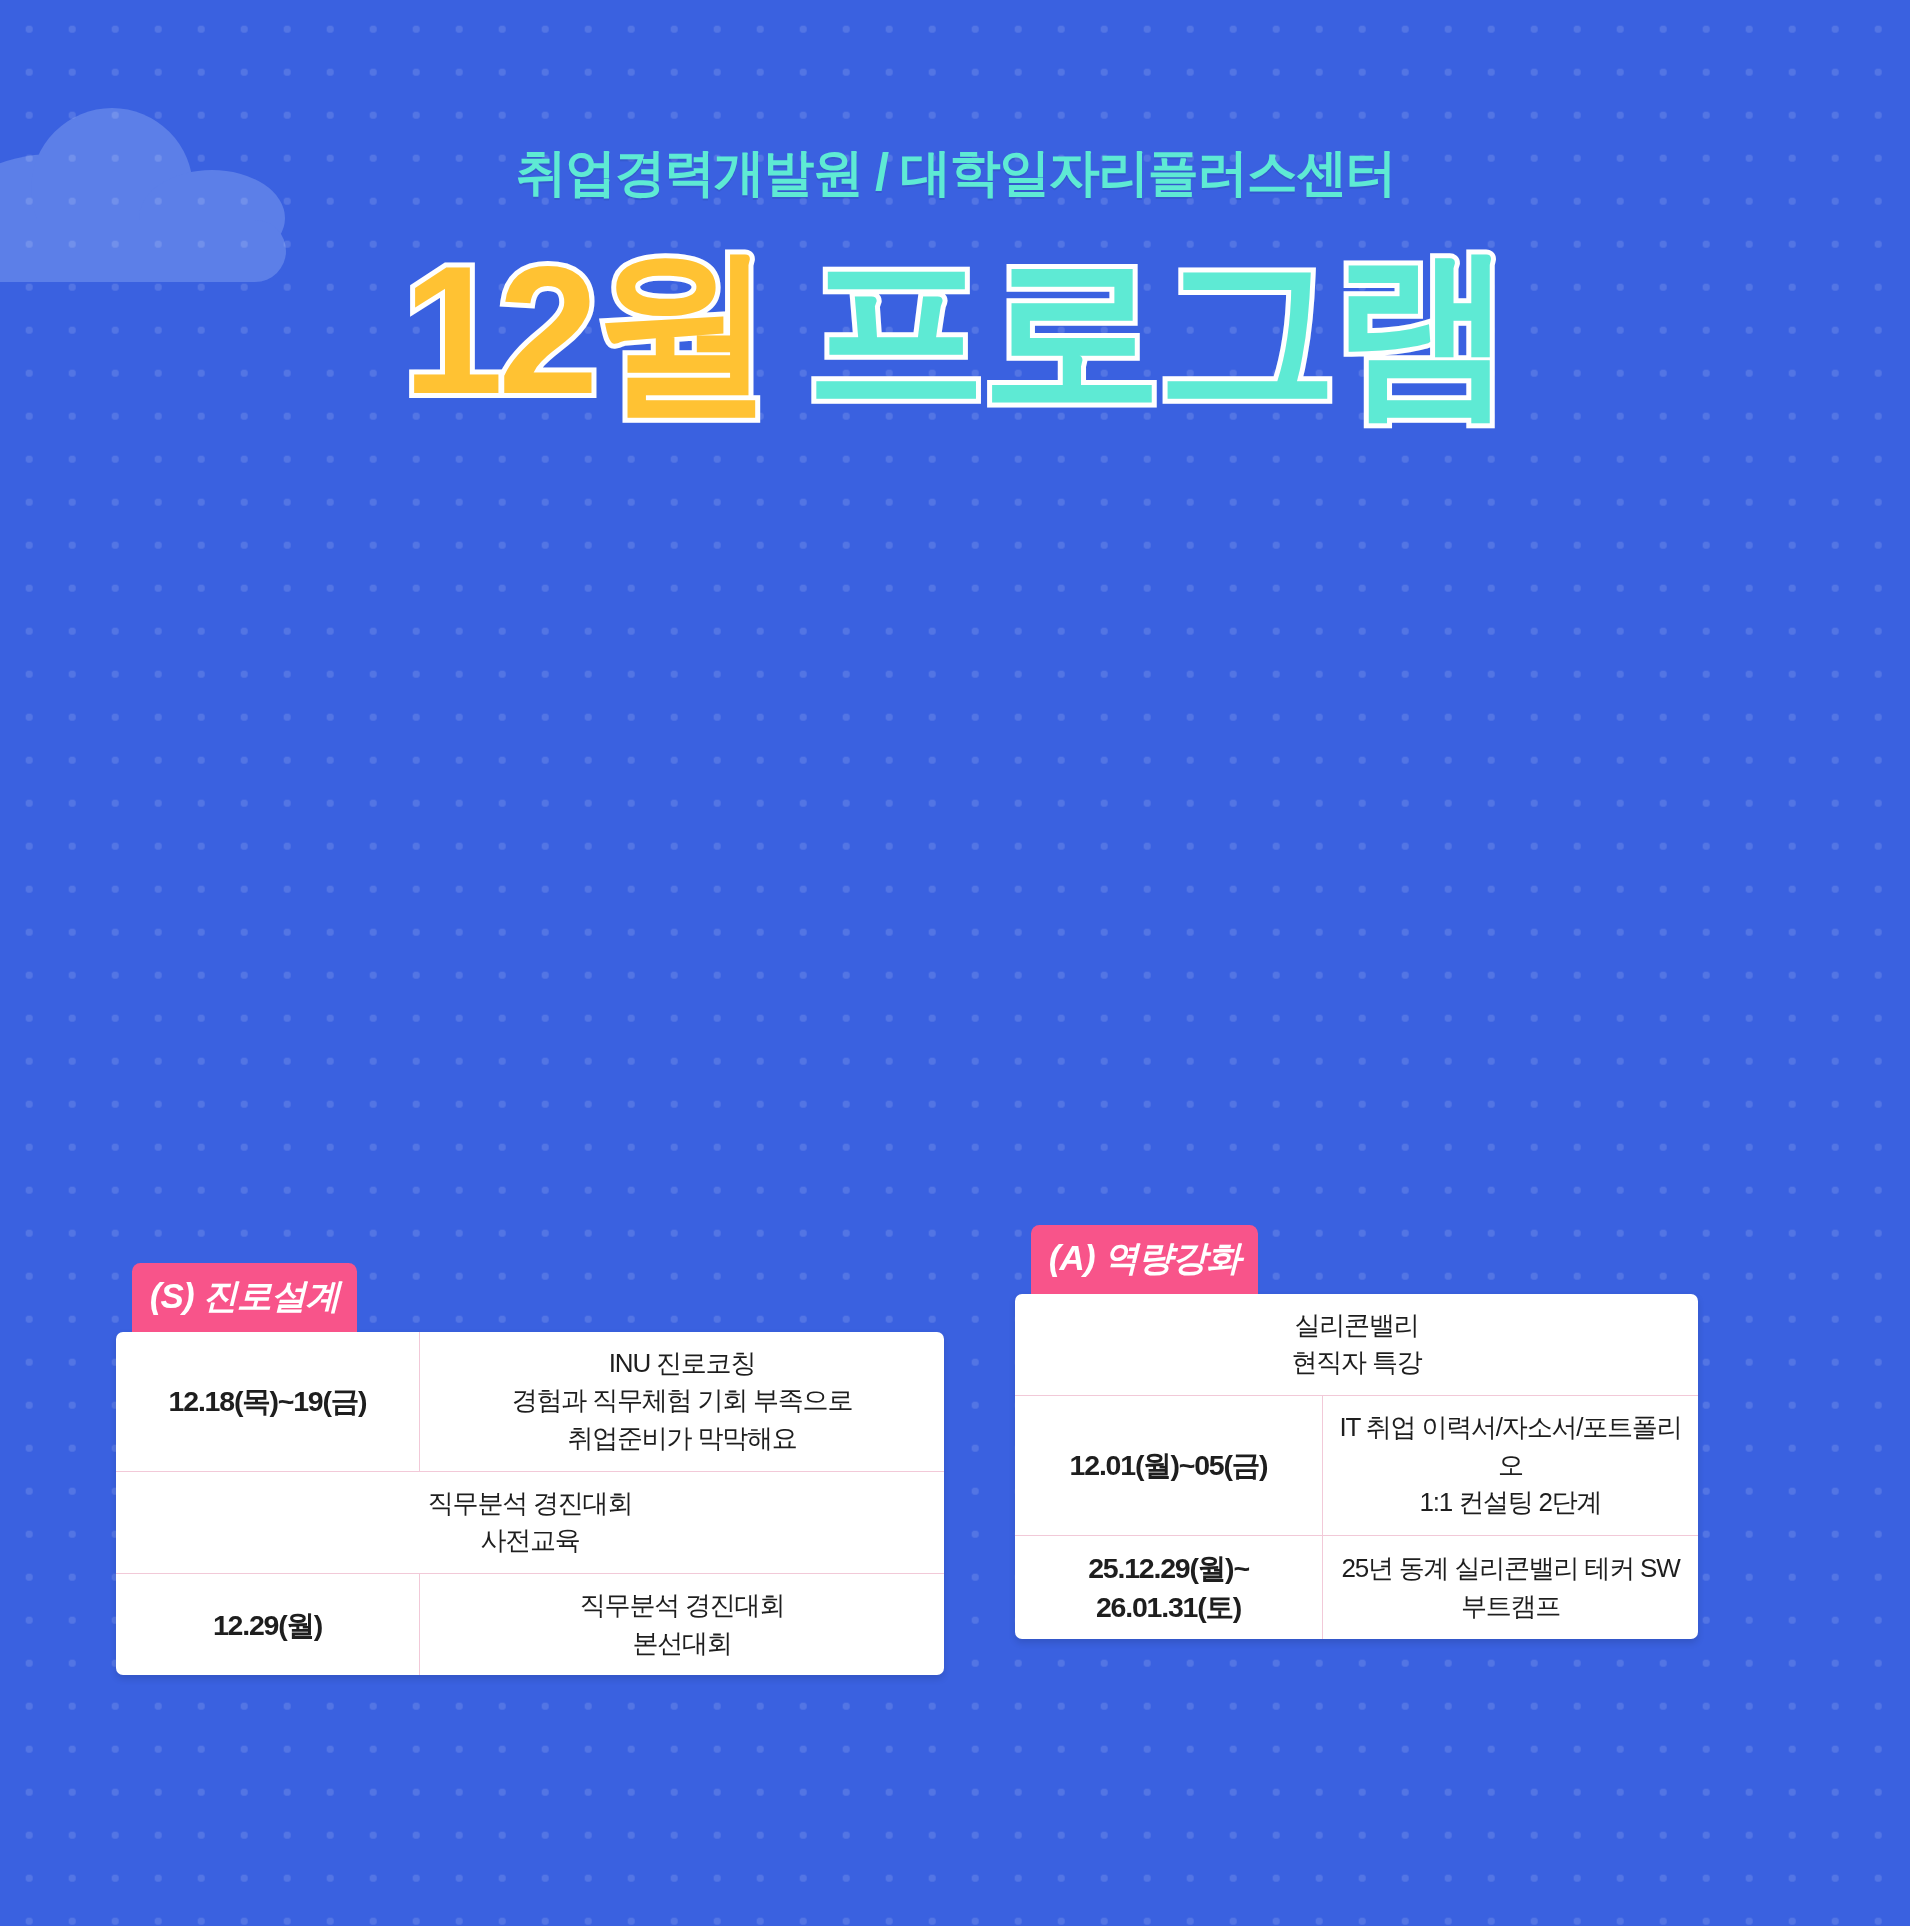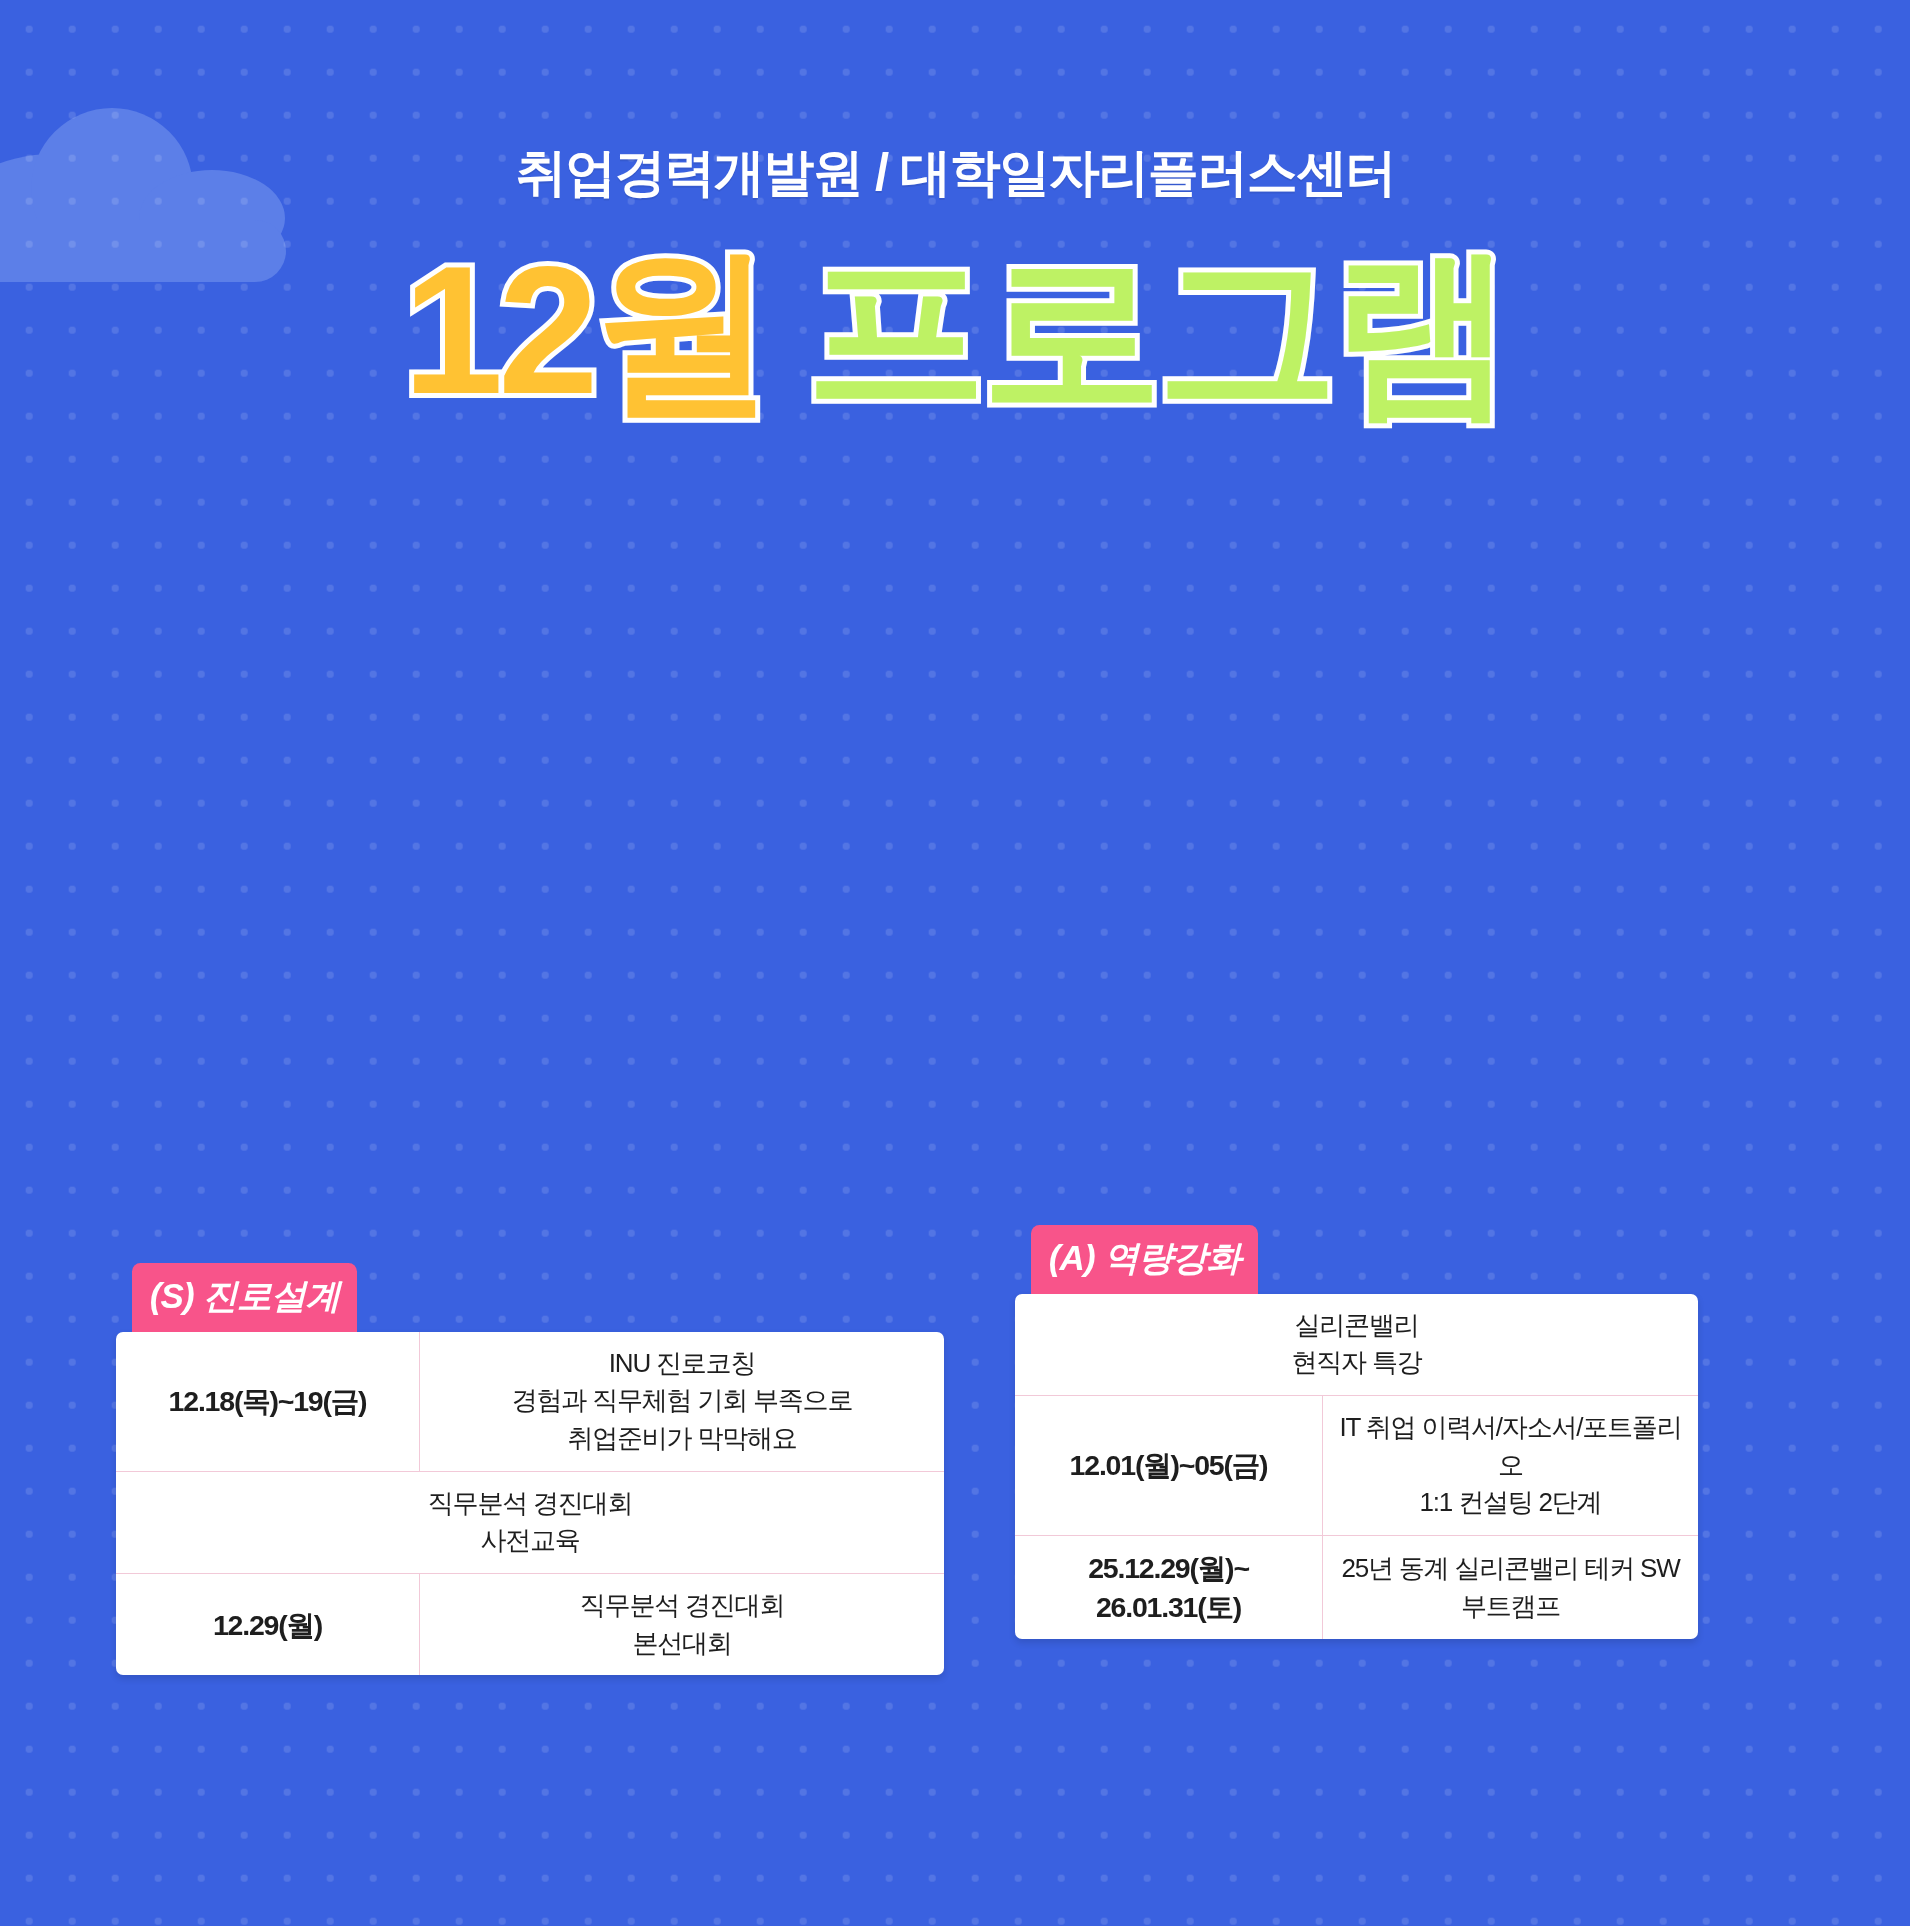--- a/index.html
+++ b/index.html
@@ -31,36 +31,36 @@
 
   .cloud-mid{right:-31px;top:655px;}
 
   .cloud-bottom{left:578px;top:2003px;}
 
   .cloud-bottomleft{left:-116px;top:2273px;}
 
   
   .header{position:relative;z-index:5;text-align:center;padding-top:139px;}
   .subtitle{
-    color:#ffffff;font-size:51px;font-weight:bold;letter-spacing:-1.5px;
+    color:#5eead4;font-size:51px;font-weight:bold;letter-spacing:-1.5px;
     text-shadow:0 1.5px 0 rgba(0,0,0,0.08);
     text-align:center;
   }
   .bigtitle{
     margin-top:27px;
     font-size:181px;font-weight:bold;letter-spacing:-5.4px;line-height:1.05;
     white-space:nowrap;
   }
   .bigtitle .yellow{
     color:#ffc233;
     -webkit-text-stroke:10px #ffffff;
     paint-order:stroke fill;
   }
   .bigtitle .white{
-    color:#bef264;
+    color:#5eead4;
     -webkit-text-stroke:10px #ffffff;
     paint-order:stroke fill;
     margin-left:37px;
   }
   
   .board{position:relative;z-index:6;}
   .section{position:absolute;}
   .sec-tag{
     display:inline-block;
     background:#f8548a;

